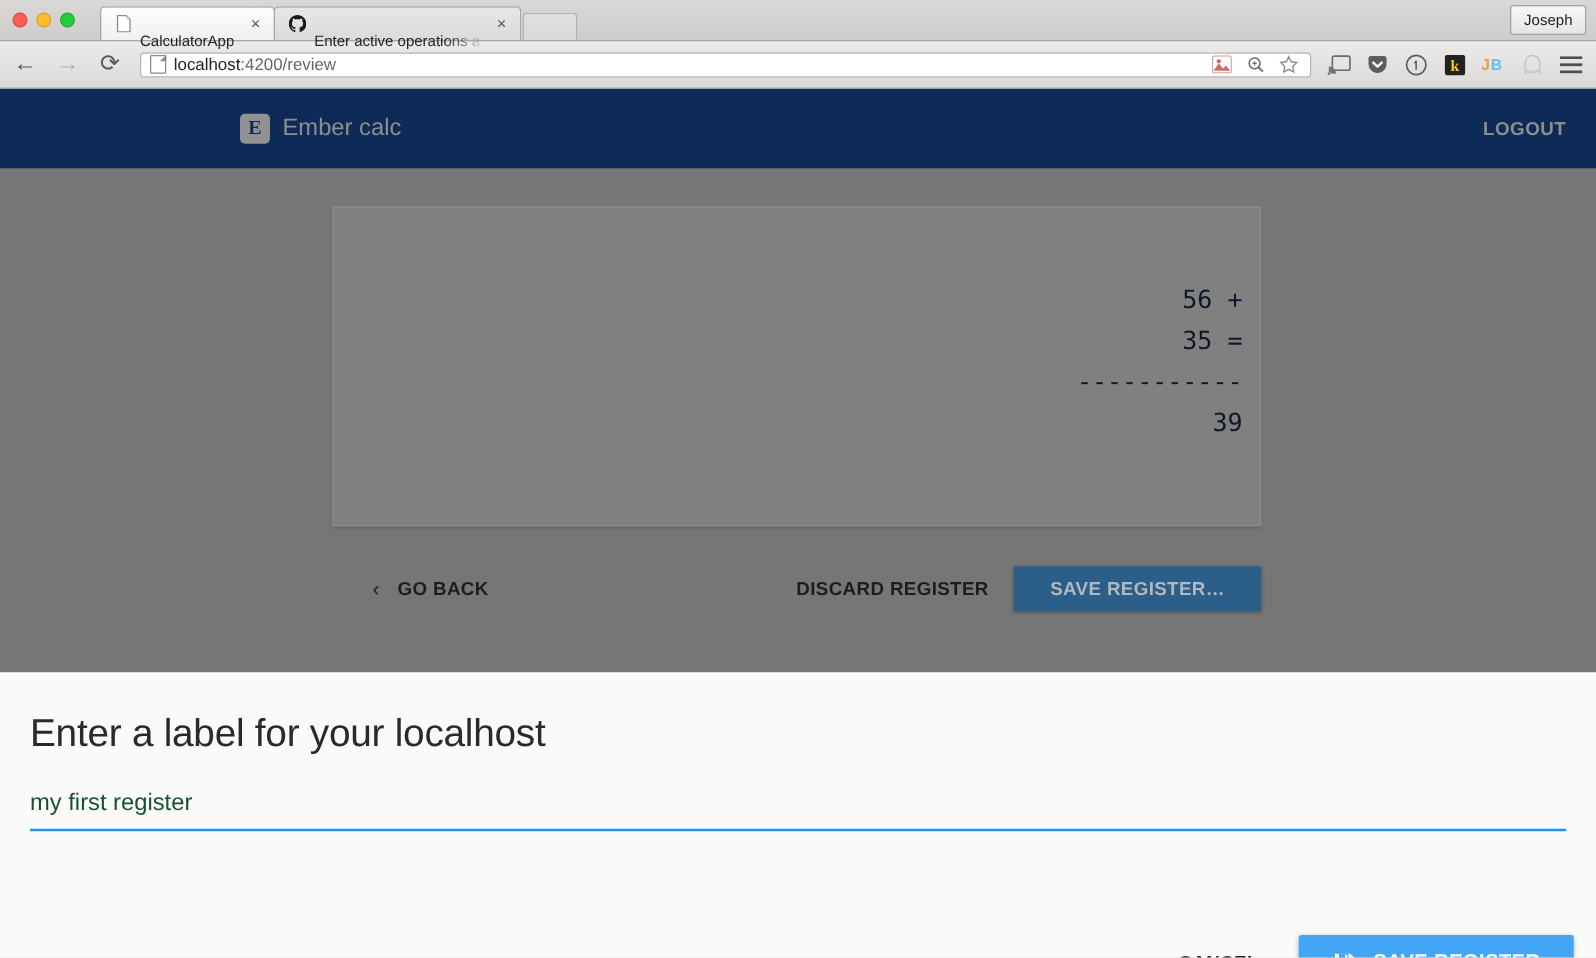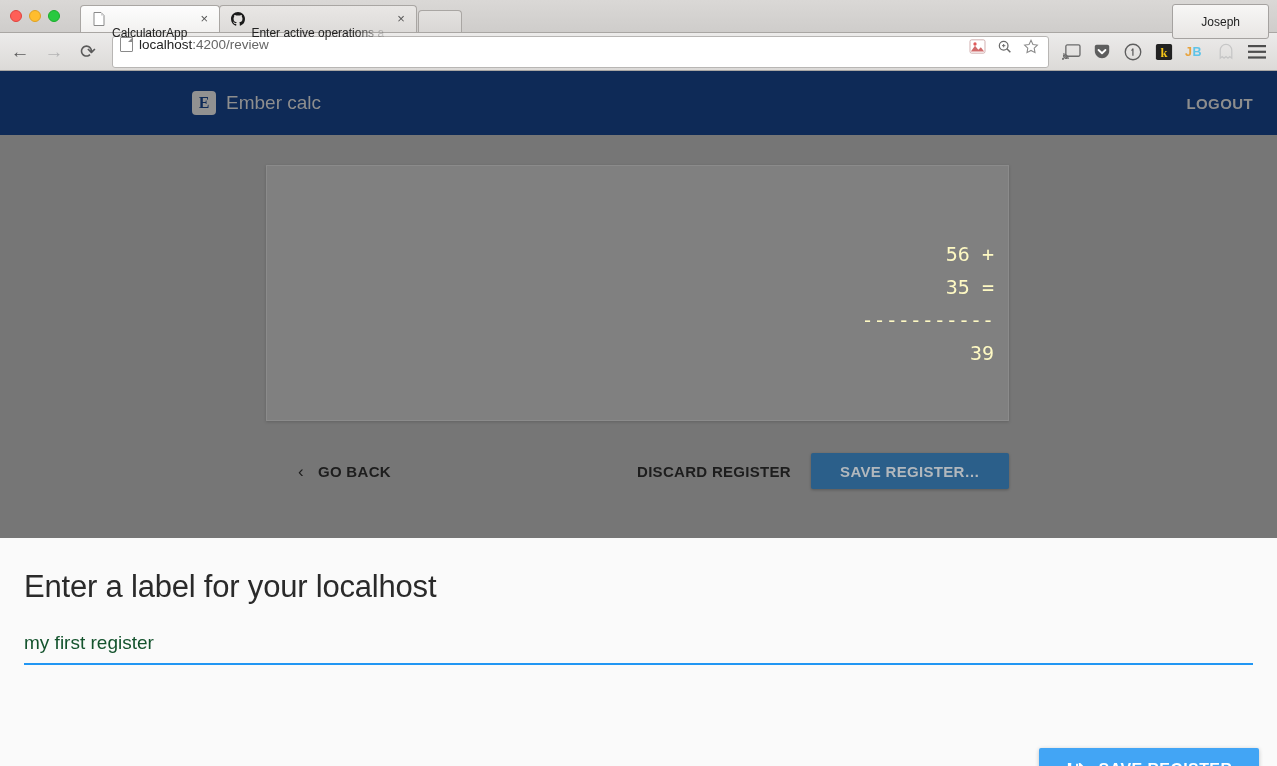--- a/index.html
+++ b/index.html
@@ -61,42 +61,42 @@
   }
   .tab-stub {
     width: 44px; height: 22px;
     background: linear-gradient(#e3e1df, #d9d7d5);
     border: 1px solid #a9a6a3; border-bottom: none;
     border-radius: 4px 4px 0 0;
     margin-left: 2px;
   }
   .profile-btn {
     position: absolute; right: 8px; top: 4px;
-    height: 35px; padding: 0 28px;
+    height: 24px; padding: 0 10px;
     display: flex; align-items: center;
     font-size: 12px; color: #222;
     background: linear-gradient(#f7f6f5, #e8e6e4);
     border: 1px solid #a5a2a0; border-radius: 3px;
   }
 
   .toolbar {
     height: 38px;
     background: linear-gradient(#ecebea, #dcdad8);
     display: flex; align-items: center;
     padding: 0 10px;
     border-bottom: 1px solid #a9a6a3;
   }
   .nav-btns { display: flex; align-items: center; gap: 14px; margin-right: 14px; }
   .nav-ic { width: 20px; height: 20px; display: flex; align-items: center; justify-content: center;
             font-size: 19px; color: #5a5a5a; line-height: 1; }
   .nav-ic.dim { color: #b3b3b3; }
   .omnibox {
-    flex: 1; height: 32px;
+    flex: 1; height: 20px;
     background: #fff; border: 1px solid #b8b6b4; border-radius: 3px;
-    display: flex; align-items: flex-start; padding: 0 4px;
+    display: flex; align-items: center; padding: 0 4px;
     position: relative;
   }
   .page-ic {
     width: 13px; height: 15px; flex: 0 0 13px; margin: 0 6px 0 3px;
     background: #fff; border: 1px solid #8a8a8a; border-radius: 1px;
     position: relative;
   }
   .page-ic:after {
     content: ""; position: absolute; top: -1px; right: -1px;
     border-width: 0 0 5px 5px; border-style: solid;
@@ -138,23 +138,23 @@
     background: #767676;
   }
   .calc-card {
     position: absolute; left: 266px; top: 30px;
     width: 743px; height: 256px;
     background: #808080;
     border: 1px solid #8b8b8b;
     box-shadow: 0 1px 3px rgba(0,0,0,.18);
   }
   .calc-lines {
-    position: absolute; right: 14px; top: 72px;
+    position: absolute; right: 14px; top: 57px;
     font-family: "DejaVu Sans Mono", monospace;
-    font-size: 20px; color: #fef9c3;
+    font-size: 20px; color: #0f172a;
     text-align: right; line-height: 33px;
   }
   .calc-line { white-space: pre; }
 
   .actions {
     position: absolute; left: 0; right: 0; top: 318px;
     display: flex; align-items: center;
   }
   .btn-goback {
     margin-left: 298px;

